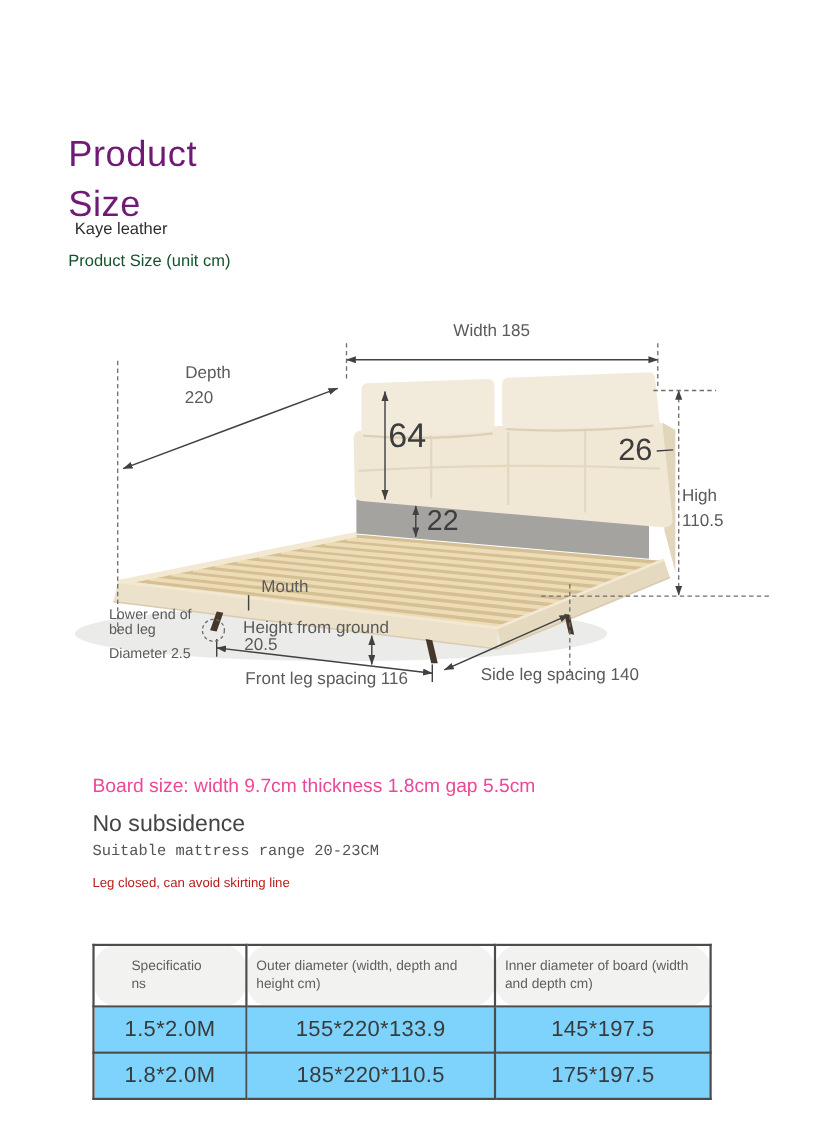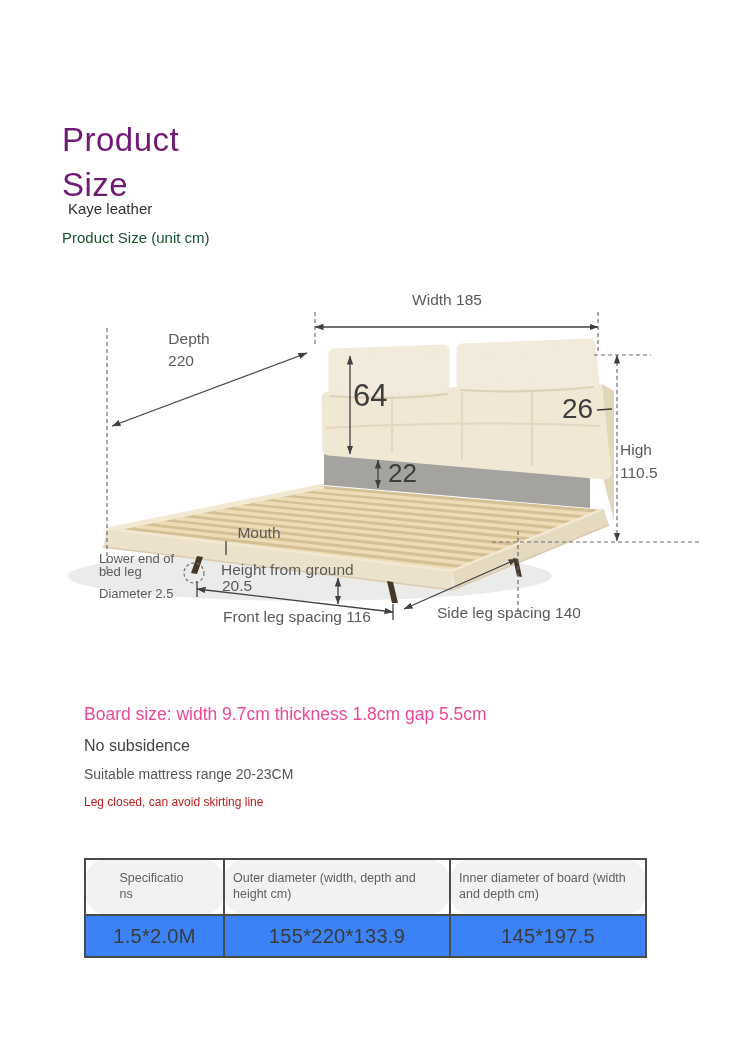--- a/index.html
+++ b/index.html
@@ -13,34 +13,34 @@
   #title-line2{left:62px;top:166px;}
   #subtitle{left:68px;top:200px;font-size:15px;color:#2e2e2e;}
   #unit-note{left:62px;top:229px;font-size:15px;color:#14532d;}
   #bed-svg{left:0;top:270px;}
   svg text{font-family:"Liberation Sans",sans-serif;}
   .dim-label{fill:#5a5a5a;font-size:15.5px;}
   .dim-label-sm{fill:#5a5a5a;font-size:13px;}
   .dim-num{fill:#3d3d3d;}
   .note{left:84px;}
   #note-board{top:704px;font-size:17.5px;color:#ec4899;}
-  #note-subsidence{top:737px;font-size:16px;color:#444;}
-  #note-mattress{top:766px;font-size:14px;color:#555;}
+  #note-subsidence{top:737px;font-size:21px;color:#444;}
+  #note-mattress{top:766px;font-size:14px;color:#555;font-family:Liberation Mono, monospace;}
   #note-leg{top:795px;font-size:12px;color:#b91c1c;}
   #spec-table{position:absolute;left:84px;top:858px;border-collapse:collapse;table-layout:fixed;}
   #spec-table th,#spec-table td{border:2px solid #4c4c4c;overflow:hidden;}
   #spec-table th{
     background:#f2f2f1;font-weight:400;font-size:12.5px;color:#5f5f5f;
     text-align:left;padding:5px 8px;height:44px;vertical-align:middle;line-height:1.25;border-radius:22px;
   }
   #spec-table th.c1{text-align:center;}
   #spec-table th.c1 span{display:inline-block;width:70px;text-align:left;word-break:break-all;}
   #spec-table td{
     font-size:20px;color:#3a3a3a;text-align:center;height:40px;padding:0 4px;
-    background:#3b82f6;letter-spacing:0.3px;
+    background:#7dd3fc;letter-spacing:0.3px;
   }
 </style>
 </head>
 <body>
 
 <div class="abs title-line" id="title-line1">Product</div>
 <div class="abs title-line" id="title-line2">Size</div>
 <div class="abs" id="subtitle">Kaye leather</div>
 <div class="abs" id="unit-note">Product Size (unit cm)</div>
 
@@ -138,14 +138,19 @@
       <th>Outer diameter (width, depth and height cm)</th>
       <th>Inner diameter of board (width and depth cm)</th>
     </tr>
   </thead>
   <tbody>
     <tr>
       <td>1.5*2.0M</td>
       <td>155*220*133.9</td>
       <td>145*197.5</td>
     </tr>
+    <tr>
+      <td>1.8*2.0M</td>
+      <td>185*220*110.5</td>
+      <td>175*197.5</td>
+    </tr>
   </tbody>
 </table>
 
 </body></html>

